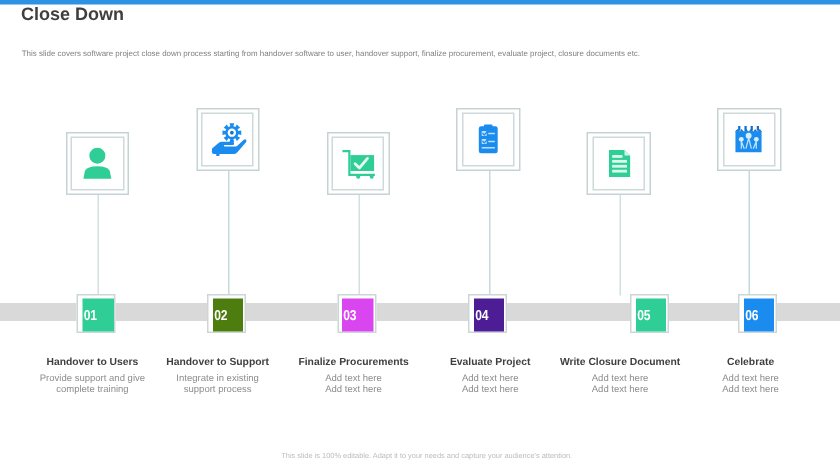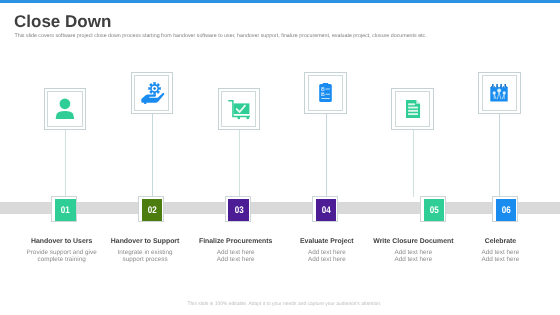--- a/index.html
+++ b/index.html
@@ -1,28 +1,28 @@
 <!DOCTYPE html>
 <html><head>
 <meta charset="utf-8">
 <style>
   html,body{margin:0;padding:0;}
   body{width:560px;height:315px;background:#ffffff;font-family:"Liberation Sans",sans-serif;overflow:hidden;position:relative;-webkit-font-smoothing:antialiased;text-rendering:geometricPrecision;}
   .topbar{position:absolute;left:0;top:0;width:560px;height:2.6px;background:#2b92e4;}
-  .title{position:absolute;left:14px;top:14px;font-size:17px;font-weight:bold;color:#3f3f3f;line-height:16px;}
+  .title{position:absolute;left:14px;top:1px;font-size:12px;font-weight:bold;color:#3f3f3f;line-height:16px;}
   .subtitle{position:absolute;left:14.5px;top:33.4px;font-size:5.3px;color:#7f7f7f;line-height:6px;white-space:nowrap;}
   .band{position:absolute;left:0;top:202.4px;width:560px;height:12px;background:#d9d9d9;}
   .footer{position:absolute;left:4.5px;top:302.3px;width:560px;text-align:center;font-size:4.95px;color:#bcbcbc;}
 
   .iconbox{position:absolute;width:42.4px;height:42.8px;border:1px solid #c6d3d4;box-sizing:border-box;background:#fff;}
   .iconbox .inner{position:absolute;left:2.6px;top:2.6px;right:2.6px;bottom:2.6px;border:1px solid #cedad9;box-sizing:border-box;display:flex;align-items:center;justify-content:center;}
   .vline{position:absolute;width:1.1px;background:#cfe2dd;}
   .vline.blue{background:#c5d8de;}
   .badge{position:absolute;width:25.8px;height:26.3px;box-sizing:border-box;border:1px solid #ccd6d6;background:#fff;}
-  .badge .sq{position:absolute;left:2.6px;top:2.3px;width:20.6px;height:21.7px;display:flex;align-items:center;justify-content:center;color:#fff;font-size:9.6px;font-weight:bold;letter-spacing:-0.1px;}
+  .badge .sq{position:absolute;left:2.6px;top:2.3px;width:20.6px;height:21.7px;display:flex;align-items:center;justify-content:flex-start;color:#fff;font-size:9.6px;font-weight:bold;letter-spacing:-0.1px;}
   .badge .sq > span{display:block;transform:scaleX(0.84) translateY(1.3px);}
   .heading{position:absolute;text-align:center;font-size:6.9px;font-weight:bold;color:#3f3f3f;width:140px;}
   .desc{position:absolute;text-align:center;font-size:6.35px;color:#8d8d8d;width:140px;line-height:6.95px;}
 </style>
 </head>
 <body>
 
 <div class="topbar"></div>
 <div class="title">Close Down</div>
 <div class="subtitle">This slide covers software project close down process starting from handover software to user, handover support, finalize procurement, evaluate project, closure documents etc.</div>
@@ -78,21 +78,21 @@
       <path d="M0 0.7 h3.9 v15.9 h16.3" stroke="#2ece96" stroke-width="1.45" fill="none" stroke-linecap="square" stroke-linejoin="miter"></path>
       <rect x="4.6" y="3.4" width="15.8" height="10.6" fill="#2ece96"></rect>
       <path d="M7.7 9.1 l2.9 2.9 l5.4 -6.4" stroke="#e7f9f1" stroke-width="1.85" fill="none" stroke-linecap="round" stroke-linejoin="round"></path>
       <circle cx="9.8" cy="17.9" r="1.35" fill="#2ece96"></circle>
       <circle cx="18.8" cy="17.9" r="1.35" fill="#2ece96"></circle>
     </svg>
   </div>
 </div>
 <div class="vline" style="left:238.70px;top:130.4px;height:66.6px;"></div>
 <div class="badge" style="left:224.9px;top:195.6px;">
-  <div class="sq" style="background:#4c1d95;">
+  <div class="sq" style="background:#d946ef;">
       <span>03</span>
     </div>
 </div>
 <div class="heading" style="left:165.70px;top:237.5px;">Finalize Procurements</div>
 <div class="desc" style="left:165.70px;top:250px;">
   <div>Add text here</div>
   <div>Add text here</div>
 </div>
 
 <div class="iconbox" style="left:304.45px;top:71.5px;">

